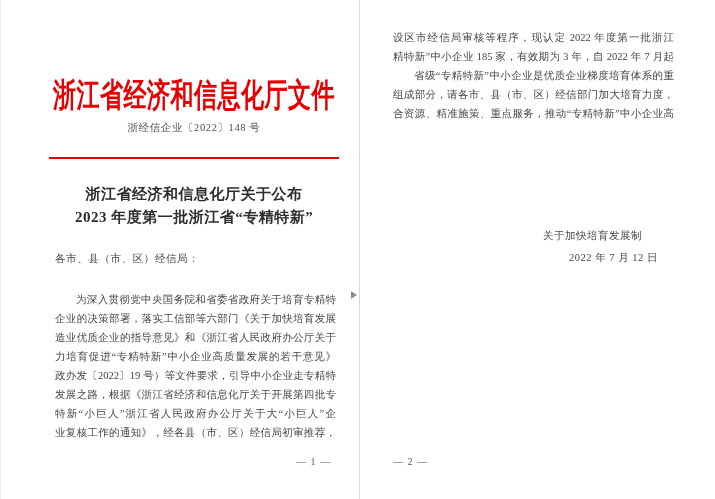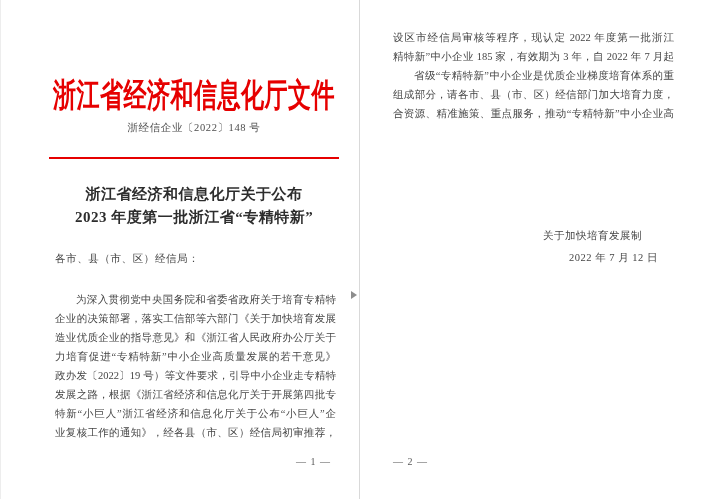--- a/index.html
+++ b/index.html
@@ -66,21 +66,21 @@
 
     <div class="salutation">各市、县（市、区）经信局：</div>
 
     <div class="body1">
       <div class="bl j ind">为深入贯彻党中央国务院和省委省政府关于培育专精特新</div>
       <div class="bl j">企业的决策部署，落实工信部等六部门《关于加快培育发展制</div>
       <div class="bl j">造业优质企业的指导意见》和《浙江省人民政府办公厅关于大</div>
       <div class="bl j">力培育促进“专精特新”中小企业高质量发展的若干意见》（浙</div>
       <div class="bl j">政办发〔2022〕19 号）等文件要求，引导中小企业走专精特新</div>
       <div class="bl j">发展之路，根据《浙江省经济和信息化厅关于开展第四批专精</div>
-      <div class="bl j">特新“小巨人”浙江省经济和信息化厅关于公布“小巨人”企</div>
+      <div class="bl j">特新“小巨人”浙江省人民政府办公厅关于大“小巨人”企</div>
       <div class="bl j">业复核工作的通知》，经各县（市、区）经信局初审推荐，各</div>
     </div>
 
     <div class="pagenum pn1">— 1 —</div>
   </div>
 
   <div class="divider"></div>
   <div class="marker"></div>
 
   <div class="page page2">

